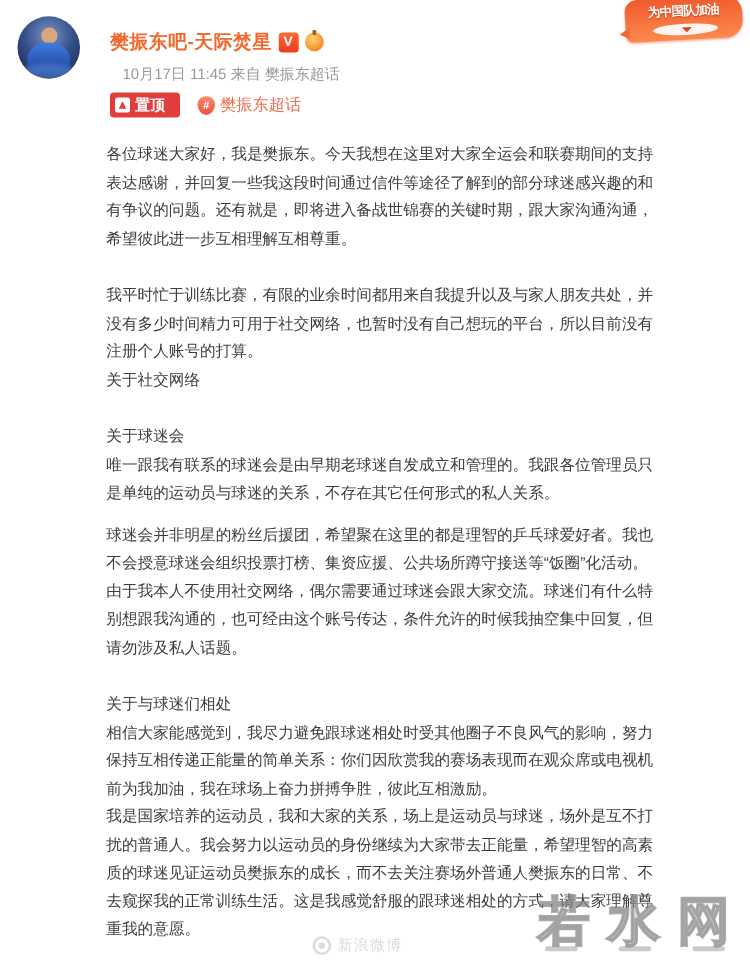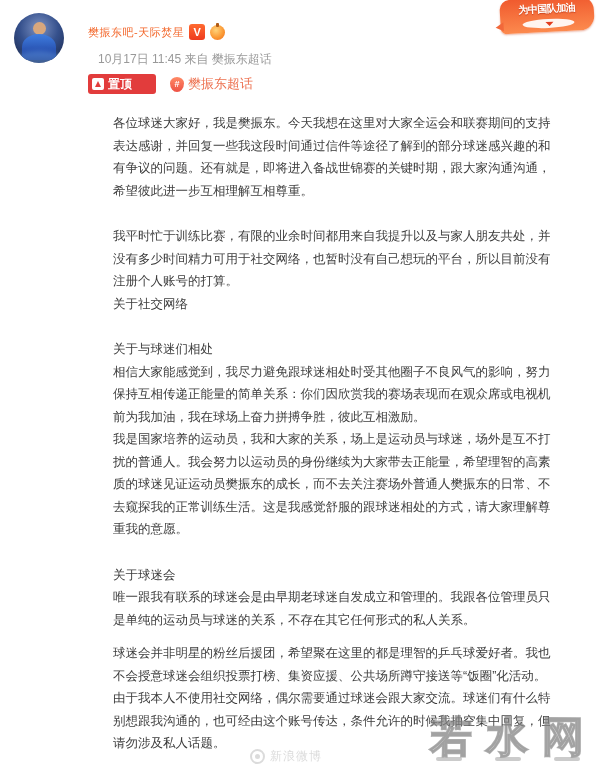--- a/index.html
+++ b/index.html
@@ -26,21 +26,21 @@
     border-radius:50% 50% 10% 10%;
     background:linear-gradient(180deg,#3f7de0 0%, #2a55b4 60%, #1b3a86 100%);
   }
   .avatar .glow {
     position:absolute; left:0; bottom:-6px; width:50px; height:18px;
     border-radius:50%; background:rgba(120,180,255,.35); filter:blur(2px);
   }
 
   .name-row { position:absolute; left:88px; top:24px; display:flex; align-items:center; gap:5px; }
   .username {
-    color:var(--accent-orange,#f3682c); font-size:11px; font-weight:normal;
+    color:var(--accent-orange,#f3682c); font-size:15px; font-weight:bold;
     letter-spacing:.5px; cursor:pointer;
   }
   .v-badge {
     width:16px; height:16px; border-radius:3px;
     background:linear-gradient(180deg,#ff6a30,#ee3b1e);
     color:#fff; font-size:11px; font-weight:bold; text-align:center; line-height:16px;
   }
   .fan-badge {
     position:relative; width:15px; height:15px; border-radius:50%;
     background:radial-gradient(circle at 40% 35%, #ffd37a 0%, #fb9a35 55%, #ef6a1a 100%);
@@ -51,21 +51,21 @@
   }
 
   .meta-row { position:absolute; left:88px; top:51px; font-size:12px; color:var(--meta-gray,#999);margin-left:10px; }
   .meta-row .src { cursor:pointer; }
 
   .badge-row { position:absolute; left:88px; top:74px; display:flex; align-items:center; gap:14px; }
   .pinned-badge {
     display:flex; align-items:center; gap:4px;
     background:var(--badge-red,#e23c3c); color:#fff;
     font-size:12px; font-weight:bold;
-    padding:2px 24px 2px 4px; border-radius:3px; height:20px;
+    padding:2px 12px 2px 4px; border-radius:3px; height:20px;
   }
   .pin-icon {
     width:12px; height:12px; background:#fff; border-radius:2px; position:relative;
   }
   .pin-icon::after {
     content:""; position:absolute; left:3px; top:3px;
     border-left:3px solid transparent; border-right:3px solid transparent;
     border-bottom:6px solid var(--badge-red,#e23c3c);
   }
   .supertalk-tag { display:flex; align-items:center; gap:4px; cursor:pointer; }
@@ -111,21 +111,20 @@
     border-left:4px solid transparent; border-right:4px solid transparent;
     border-top:4px solid #e23c1e;
   }
 
   
   .post-text {
     position:absolute; left:85px; top:112px; width:446px;
     color:var(--body-text,#3d3d3d);
     font-size:12.5px; line-height:22.5px; letter-spacing:0;
     word-break:break-all;
-    margin-left:28px;
   }
   .post-text p { white-space:pre-line; }
   .sec { margin-top:23px; }
   .pgap { margin-bottom:11px; }
 
   
   .wm-center {
     position:absolute; left:250px; top:748px; display:flex; align-items:center; gap:5px;
     opacity:.35; pointer-events:none;
   }
@@ -198,44 +197,44 @@
     <p>各位球迷大家好，我是樊振东。今天我想在这里对大家全运会和联赛期间的支持
 表达感谢，并回复一些我这段时间通过信件等途径了解到的部分球迷感兴趣的和
 有争议的问题。还有就是，即将进入备战世锦赛的关键时期，跟大家沟通沟通，
 希望彼此进一步互相理解互相尊重。</p>
 
     <div class="sec">
       <p>我平时忙于训练比赛，有限的业余时间都用来自我提升以及与家人朋友共处，并
 没有多少时间精力可用于社交网络，也暂时没有自己想玩的平台，所以目前没有
 注册个人账号的打算。</p>
       <p>关于社交网络</p>
+    </div>
+
+    <div class="sec">
+      <p>关于球迷会</p>
+      <p class="pgap">唯一跟我有联系的球迷会是由早期老球迷自发成立和管理的。我跟各位管理员只
+是单纯的运动员与球迷的关系，不存在其它任何形式的私人关系。</p>
+      <p>球迷会并非明星的粉丝后援团，希望聚在这里的都是理智的乒乓球爱好者。我也
+不会授意球迷会组织投票打榜、集资应援、公共场所蹲守接送等“饭圈”化活动。</p>
+      <p>由于我本人不使用社交网络，偶尔需要通过球迷会跟大家交流。球迷们有什么特
+别想跟我沟通的，也可经由这个账号传达，条件允许的时候我抽空集中回复，但
+请勿涉及私人话题。</p>
     </div>
 
     <div class="sec">
       <p>关于与球迷们相处</p>
       <p>相信大家能感觉到，我尽力避免跟球迷相处时受其他圈子不良风气的影响，努力
 保持互相传递正能量的简单关系：你们因欣赏我的赛场表现而在观众席或电视机
 前为我加油，我在球场上奋力拼搏争胜，彼此互相激励。</p>
       <p>我是国家培养的运动员，我和大家的关系，场上是运动员与球迷，场外是互不打
 扰的普通人。我会努力以运动员的身份继续为大家带去正能量，希望理智的高素
 质的球迷见证运动员樊振东的成长，而不去关注赛场外普通人樊振东的日常、不
 去窥探我的正常训练生活。这是我感觉舒服的跟球迷相处的方式，请大家理解尊
 重我的意愿。</p>
     </div>
-
-    <div class="sec">
-      <p>关于球迷会</p>
-      <p class="pgap">唯一跟我有联系的球迷会是由早期老球迷自发成立和管理的。我跟各位管理员只
-是单纯的运动员与球迷的关系，不存在其它任何形式的私人关系。</p>
-      <p>球迷会并非明星的粉丝后援团，希望聚在这里的都是理智的乒乓球爱好者。我也
-不会授意球迷会组织投票打榜、集资应援、公共场所蹲守接送等“饭圈”化活动。</p>
-      <p>由于我本人不使用社交网络，偶尔需要通过球迷会跟大家交流。球迷们有什么特
-别想跟我沟通的，也可经由这个账号传达，条件允许的时候我抽空集中回复，但
-请勿涉及私人话题。</p>
-    </div>
   </div>
 
   <div class="wm-center">
     <span class="wm-eye"></span>
     <span class="wm-text">新浪微博</span>
   </div>
 
   <div class="wm-corner">
     <div class="big">若水网</div>
     <div class="subs">

